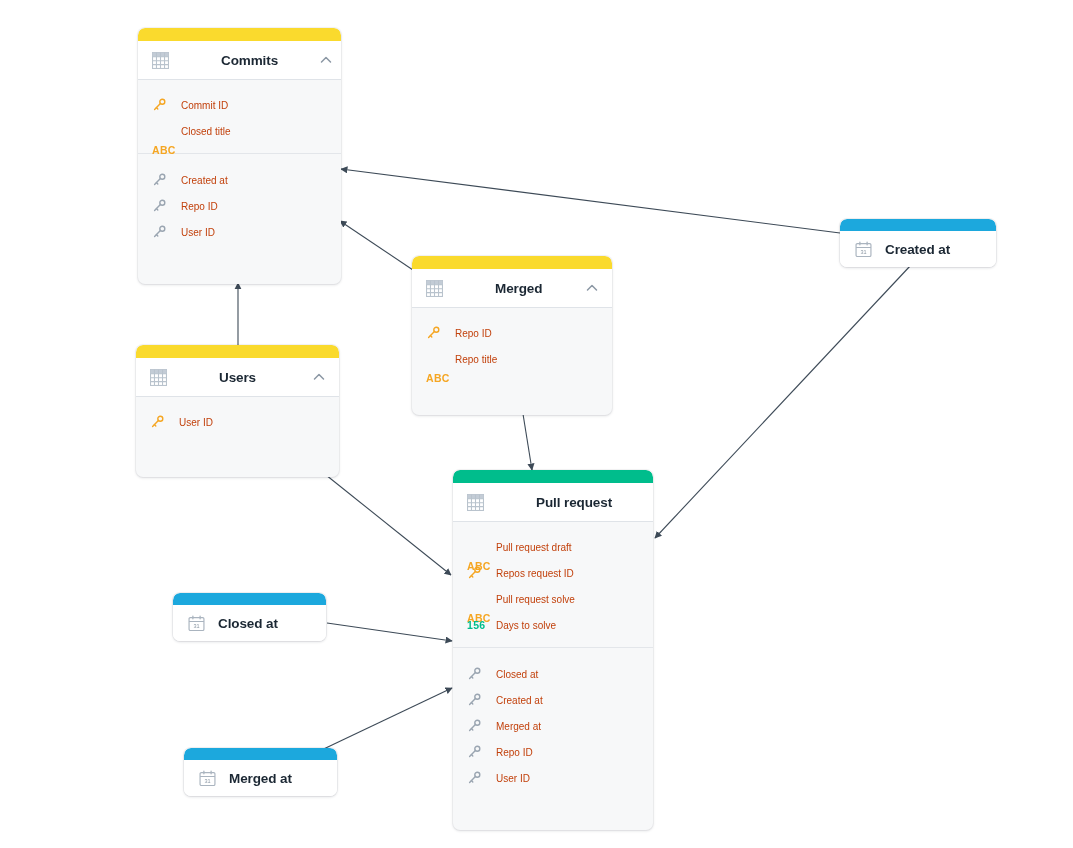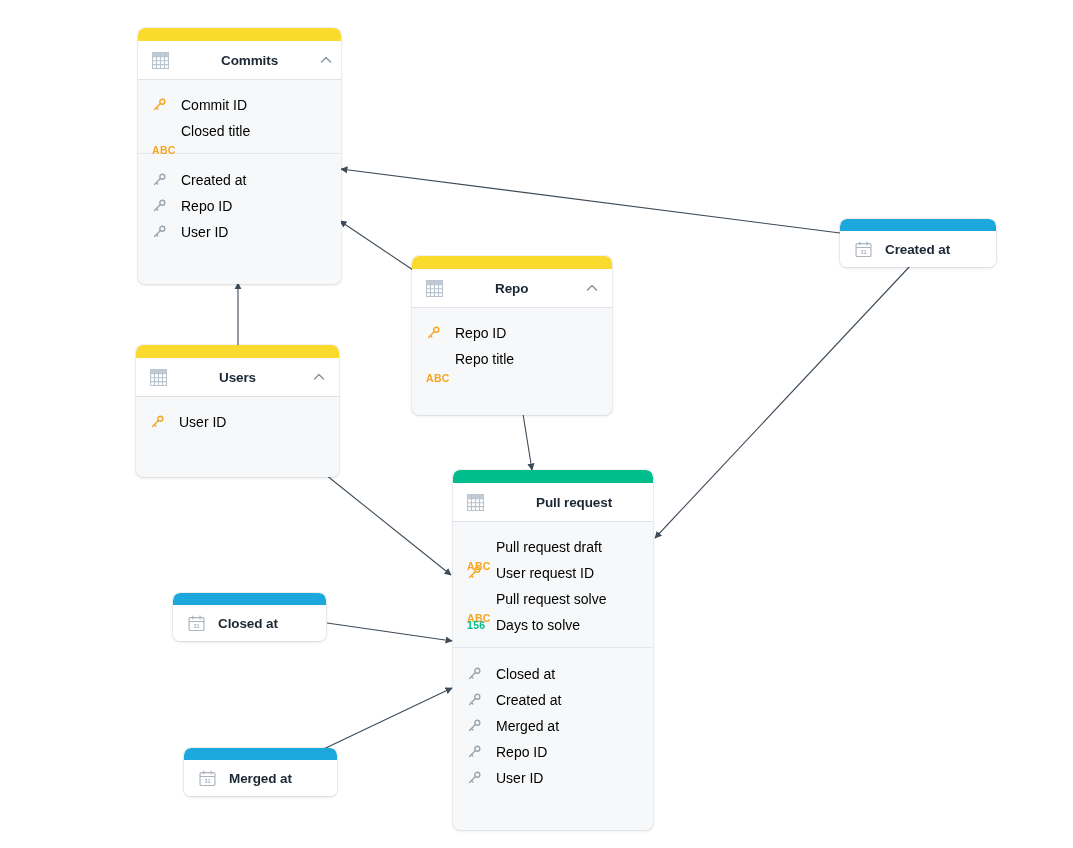--- a/index.html
+++ b/index.html
@@ -88,22 +88,22 @@
     padding: 0 14px 0 14px;
   }
   .field-icon {
     width: 22px;
     flex: 0 0 22px;
     display: flex;
     align-items: center;
     justify-content: flex-start;
   }
   .field-label {
-    font-size: 14px;
-    color: #000000;
+    font-size: 10px;
+    color: #c2410c;
     margin-left: 7px;
     white-space: nowrap;
   }
   .abc {
     font-size: 10.5px;
     font-weight: bold;
     letter-spacing: 0.3px;
     color: #f5a623;
     font-family: "Liberation Sans", sans-serif;
     margin-top: 38px;
@@ -267,21 +267,21 @@
           <g stroke="#b9c3cd" stroke-width="1">
             <line x1="4.2" y1="0.5" x2="4.2" y2="15.5"></line>
             <line x1="8" y1="0.5" x2="8" y2="15.5"></line>
             <line x1="11.8" y1="0.5" x2="11.8" y2="15.5"></line>
             <line x1="0.5" y1="4.5" x2="15.5" y2="4.5"></line>
             <line x1="0.5" y1="8.2" x2="15.5" y2="8.2"></line>
             <line x1="0.5" y1="11.9" x2="15.5" y2="11.9"></line>
           </g>
         </svg>
       </span>
-      <span class="card-title">Repo</span>
+      <span class="card-title">Merged</span>
       <span>
         <svg class="chev" viewBox="0 0 16 16">
           <path d="M3.5 10 L8 5.5 L12.5 10" fill="none" stroke="#8b97a4" stroke-width="1.5" stroke-linecap="round" stroke-linejoin="round"></path>
         </svg>
       </span>
     </div>
     <div class="field-list">
       <div class="field-group">
         <div class="field">
           <span class="field-icon">
@@ -376,21 +376,21 @@
           <span class="field-label">Pull request draft</span>
         </div>
         <div class="field">
           <span class="field-icon">
             <svg class="keyicon" viewBox="0 0 14 14">
               <circle cx="10.3" cy="3.7" r="2.5" fill="none" stroke="#f5a623" stroke-width="1.4"></circle>
               <line x1="8.4" y1="5.6" x2="2.6" y2="11.4" stroke="#f5a623" stroke-width="1.4" stroke-linecap="round"></line>
               <line x1="4.4" y1="9.6" x2="5.8" y2="11" stroke="#f5a623" stroke-width="1.4" stroke-linecap="round"></line>
             </svg>
           </span>
-          <span class="field-label">User request ID</span>
+          <span class="field-label">Repos request ID</span>
         </div>
         <div class="field">
           <span class="field-icon">
               <span class="abc">ABC</span>
             </span>
           <span class="field-label">Pull request solve</span>
         </div>
         <div class="field">
           <span class="field-icon">
               <span class="num123">156</span>

